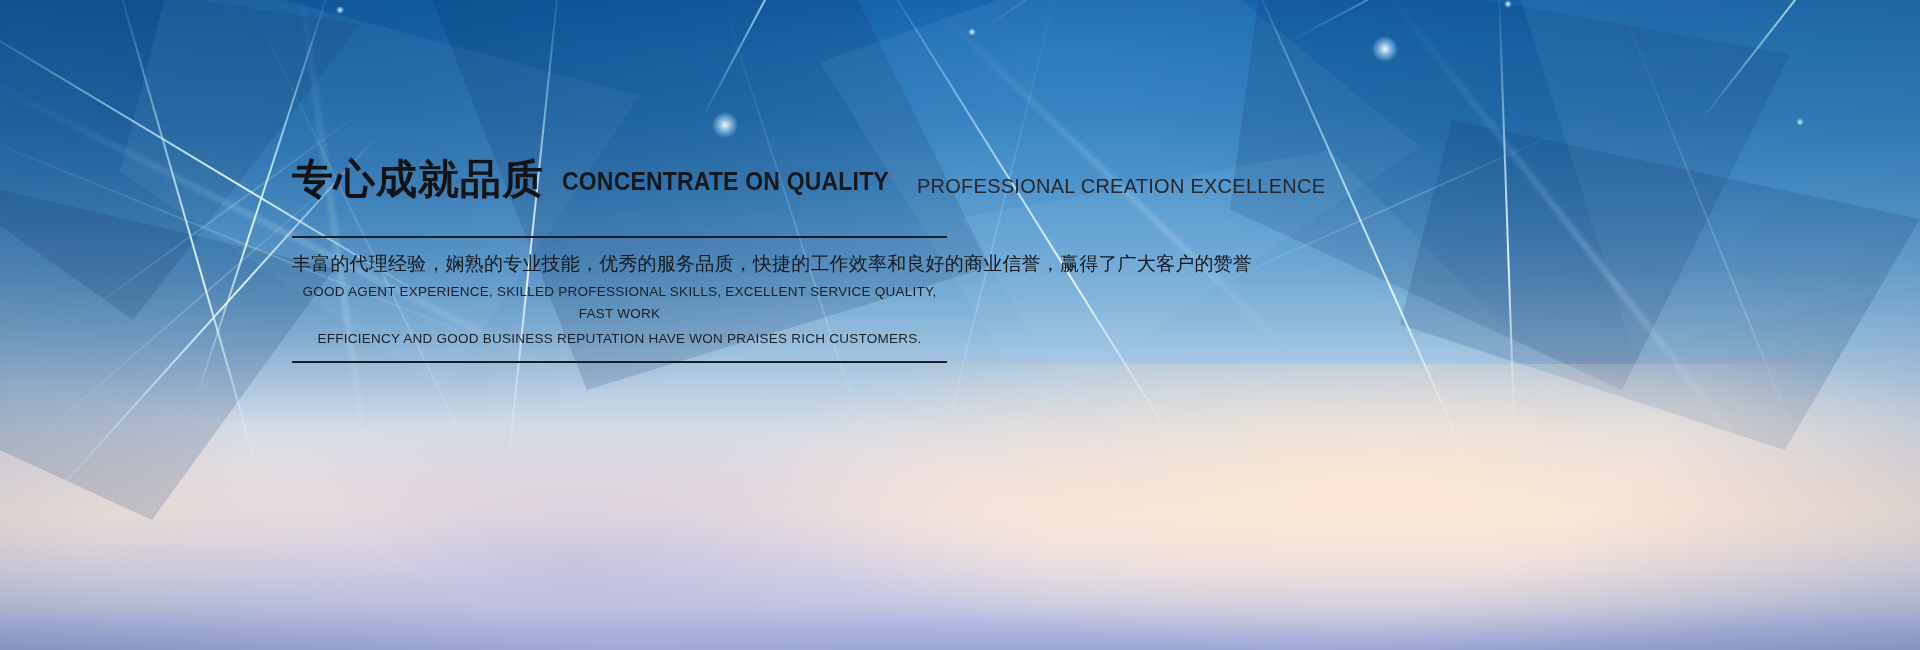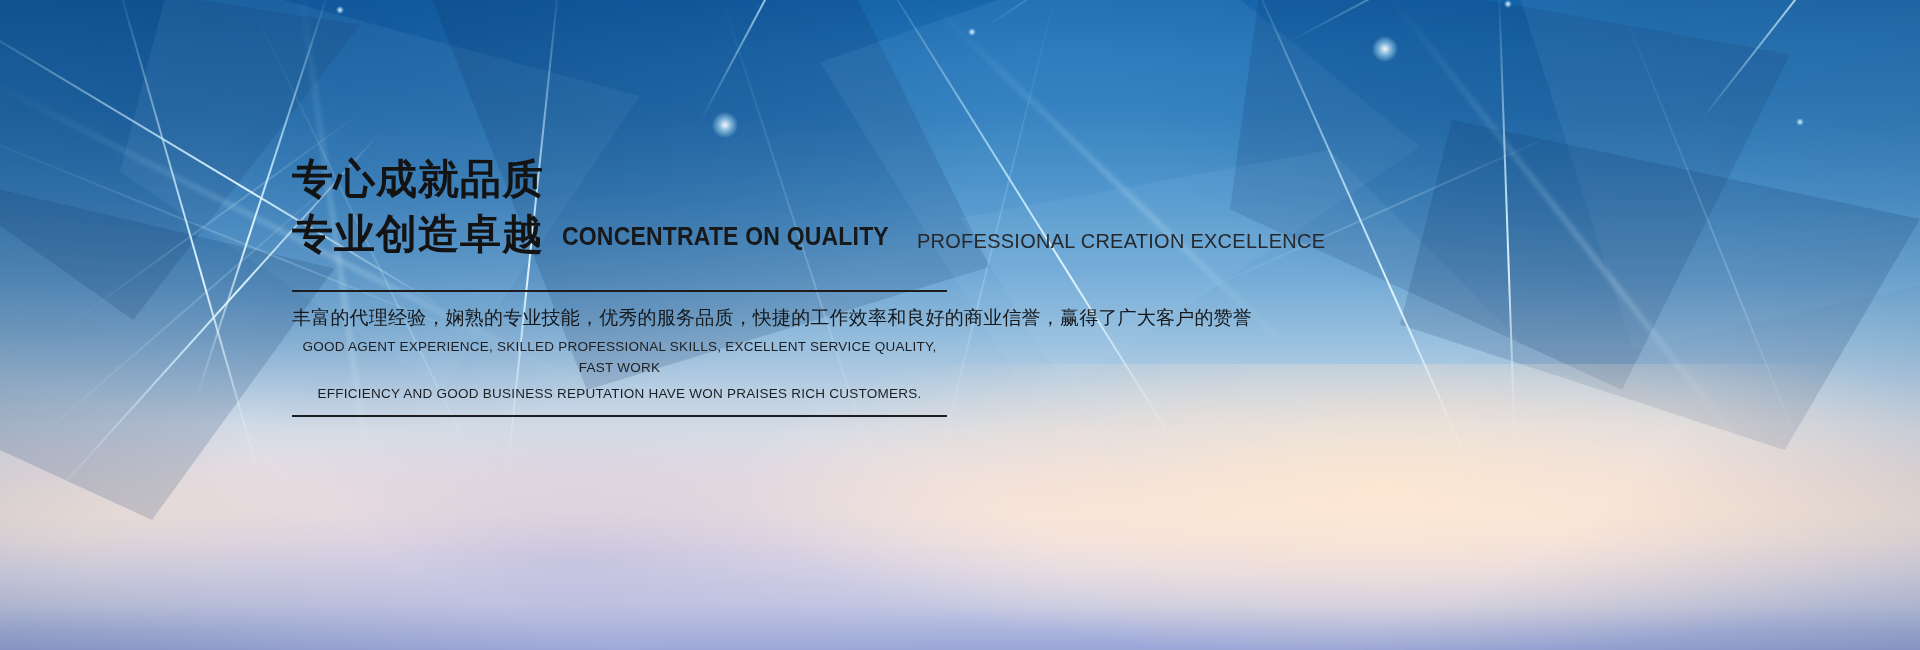--- a/index.html
+++ b/index.html
@@ -252,21 +252,20 @@
   </div>
 
   <div class="bg-warm"></div>
   <div class="vignette"></div>
 
   <div class="content">
 
     <div class="headline-row">
       <div class="cn-stack">
         <div class="cn-line">专心成就品质</div>
-        <div class="cn-line">专业创造卓越</div>
       </div>
 
       <div class="en-stack">
         <div class="en-title">CONCENTRATE ON QUALITY</div>
         <div class="en-sub">PROFESSIONAL CREATION EXCELLENCE</div>
       </div>
     </div>
 
     <div class="rule top"></div>
 

